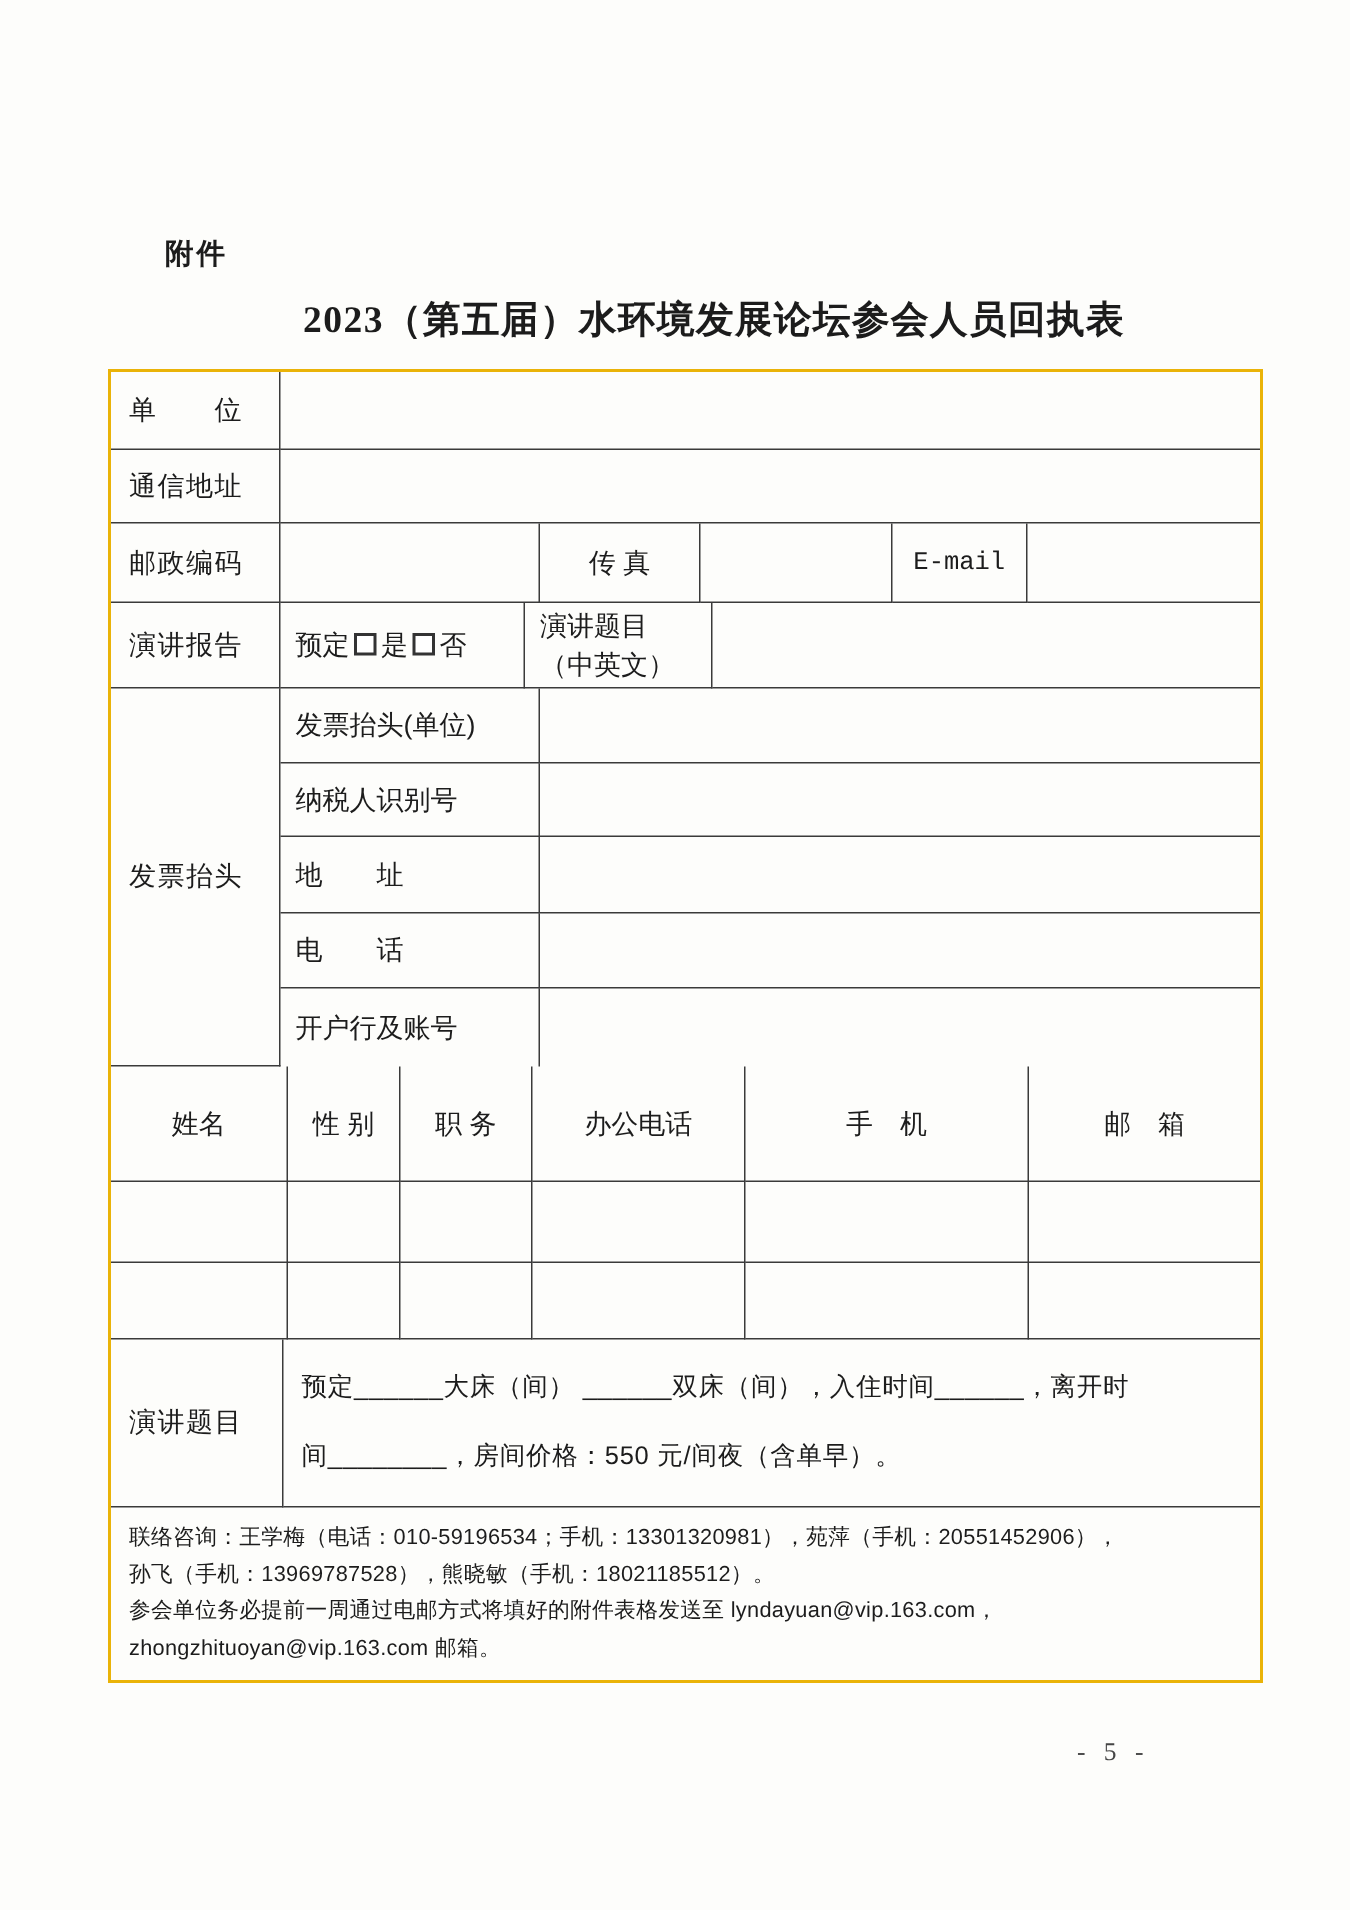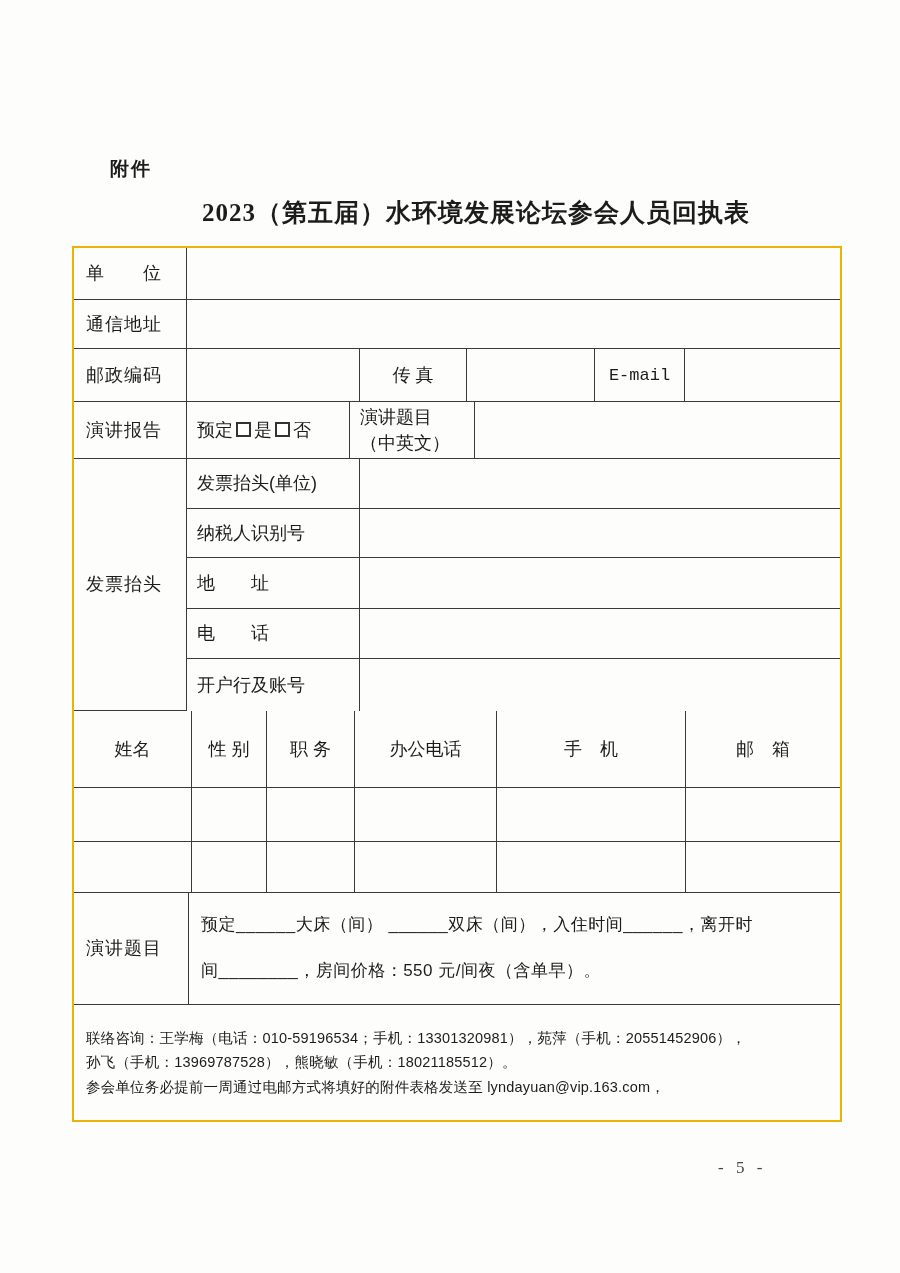--- a/index.html
+++ b/index.html
@@ -151,20 +151,21 @@
         <span>预定______大床（间）  ______双床（间），入住时间______，离开时</span>
         <span>间________，房间价格：550 元/间夜（含单早）。</span>
       </div>
     </div>
 
     <div class="row lastrow" style="height:116px">
       <div class="cell stack last remarks-text" style="flex:1">
         <span>联络咨询：王学梅（电话：010-59196534；手机：13301320981），苑萍（手机：20551452906），</span>
         <span>孙飞（手机：13969787528），熊晓敏（手机：18021185512）。</span>
         <span>参会单位务必提前一周通过电邮方式将填好的附件表格发送至 lyndayuan@vip.163.com，</span>
+        <span>zhongzhituoyan@vip.163.com 邮箱。</span>
       </div>
     </div>
 
   </div>
 
   <div class="pagenum">- 5 -</div>
 
 </div>
 
 </body></html>

